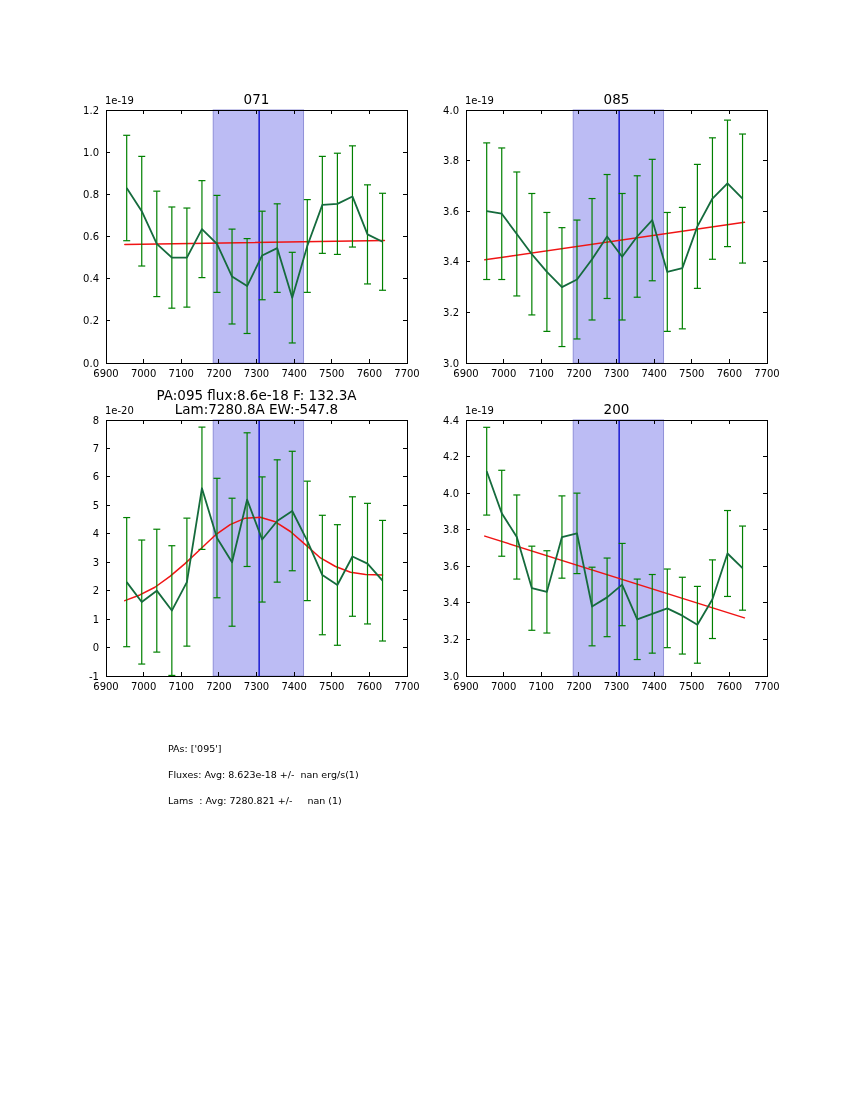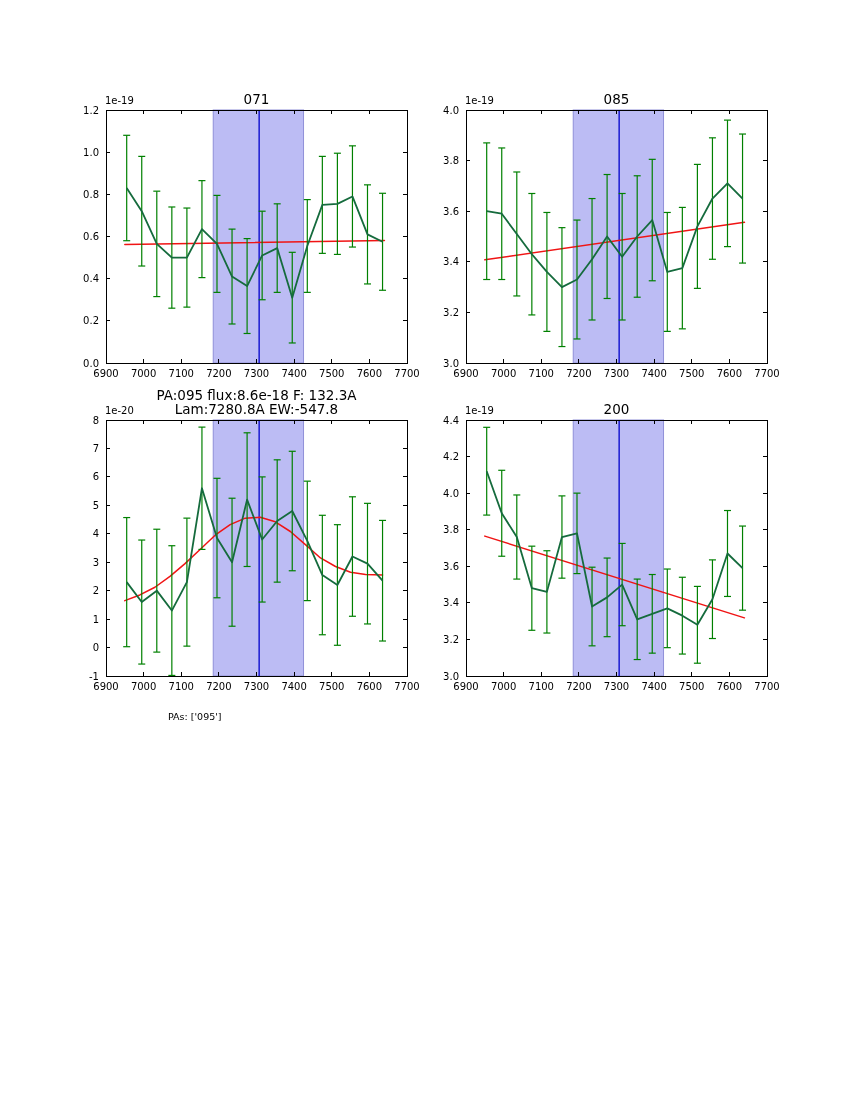--- a/index.html
+++ b/index.html
@@ -22,21 +22,21 @@
     left: 0;
     top: 0;
   }
   svg.figure-svg text {
     font-family: "DejaVu Sans", "Liberation Sans", sans-serif;
     fill: #000000;
   }
   .stats-block {
     position: absolute;
     left: 168px;
-    top: 704px;
+    top: 736px;
     font-size: 9.5px;
     line-height: 26px;
     color: #000000;
   }
   .stat-line {
     white-space: pre;
   }
 </style>
 </head>
 <body>
@@ -526,14 +526,16 @@
           <text x="459" y="460.07142857142856" text-anchor="end" font-size="10px">4.2</text>
           <text x="459" y="423.5" text-anchor="end" font-size="10px">4.4</text>
         </g>
         <text x="616.5" y="414" text-anchor="middle" font-size="13.5px">200</text>
         <text x="465" y="414" font-size="10px">1e-19</text>
       </g>
   </svg>
 
   <div class="stats-block">
     <div class="stat-line">PAs: ['095']</div>
+    <div class="stat-line">Fluxes: Avg: 8.623e-18 +/-  nan erg/s(1)</div>
+    <div class="stat-line">Lams  : Avg: 7280.821 +/-     nan (1)</div>
   </div>
 </div>
 
 </body></html>

